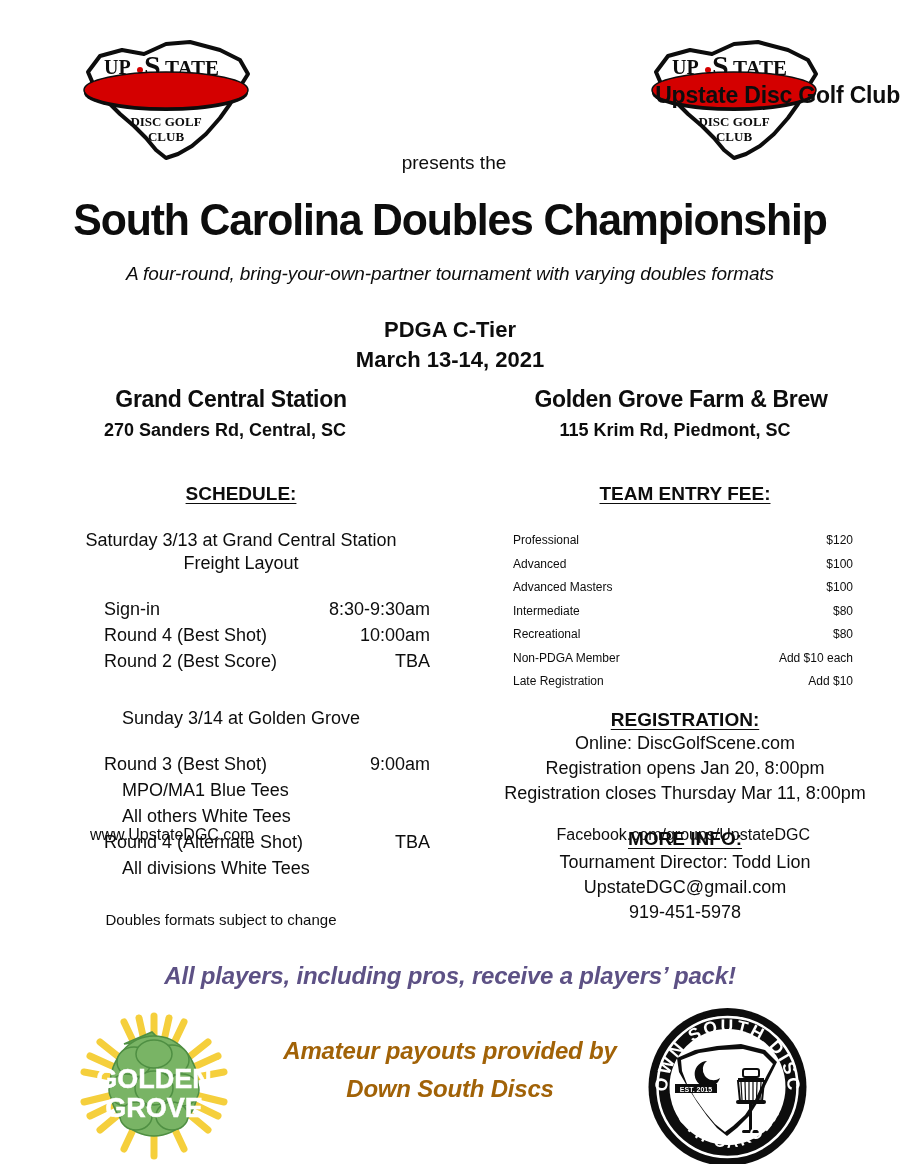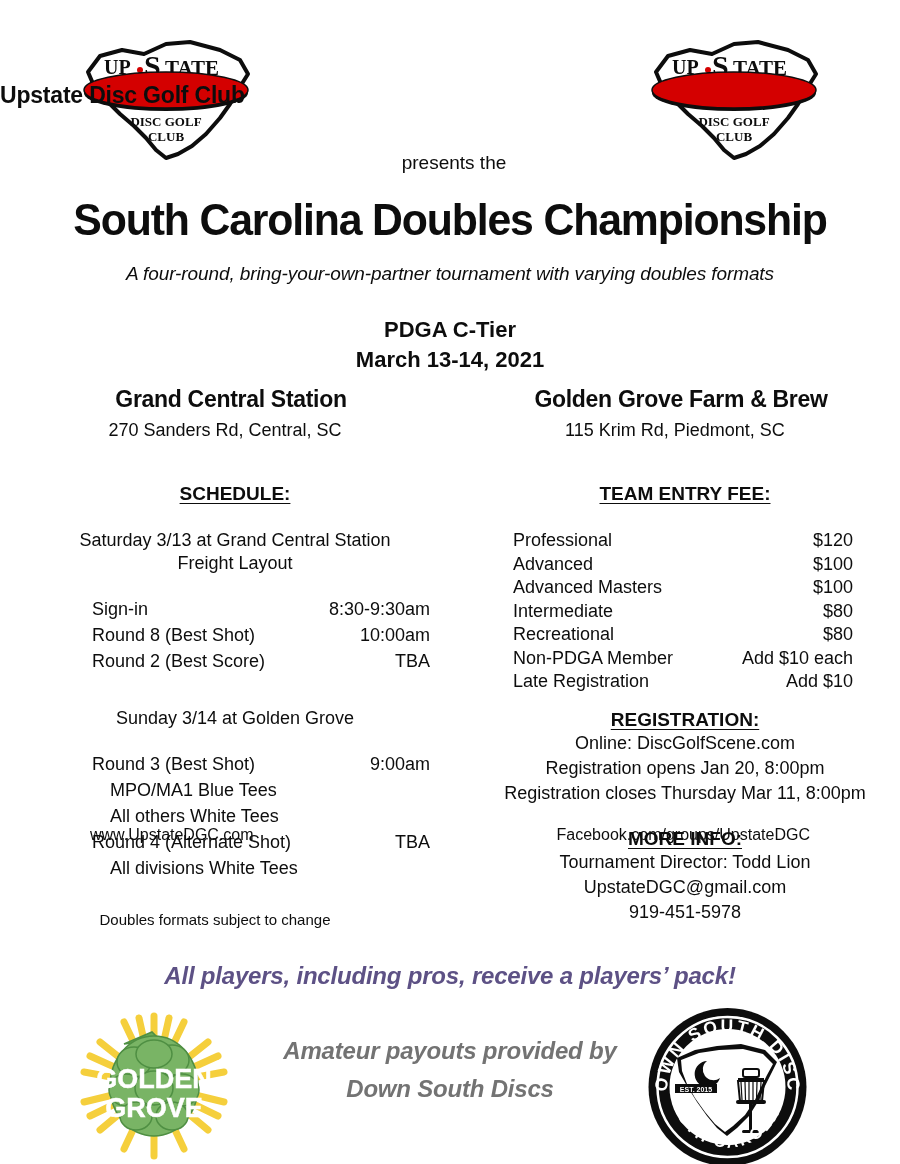--- a/index.html
+++ b/index.html
@@ -14,21 +14,21 @@
 
   
   .header { position: relative; height: 190px; }
   .logo-upstate { position: absolute; top: 30px; width: 196px; height: 132px; }
   .logo-upstate.left  { left: 70px; }
   .logo-upstate.right { left: 638px; }
   .logo-upstate svg { width: 100%; height: 100%; display: block; }
 
   .club-name {
     position: absolute; top: 82px; left: 0; width: 900px;
-    text-align: left; font-size: 23px; font-weight: bold;
+    text-align: right; font-size: 23px; font-weight: bold;
     letter-spacing: -0.2px;
   }
   .presents {
     position: absolute; top: 152px; left: 4px; width: 900px;
     text-align: center; font-size: 19px;
   }
 
   
   .main-title {
     text-align: center; font-size: 45px; font-weight: bold;
@@ -40,25 +40,25 @@
     margin-top: 17px; letter-spacing: -0.1px;
   }
 
   
   .tier    { text-align: center; font-size: 22px; font-weight: bold; margin-top: 32px; }
   .dates   { text-align: center; font-size: 22px; font-weight: bold; margin-top: 4px; }
 
   .venues { display: flex; margin-top: 13px; }
   .venue { flex: 1; text-align: center; }
   .venue-name { font-size: 23px; font-weight: bold; letter-spacing: -0.3px; margin-left: 12px; }
-  .venue-addr { font-size: 18px; margin-top: 7px; }
+  .venue-addr { font-size: 18px; margin-top: 7px; font-weight: bold; }
 
   
   .body-cols { display: flex; margin-top: 42px; }
-  .col-left  { width: 470px; padding-left: 0; }
+  .col-left  { width: 470px; padding-left: 12px; }
   .col-right { width: 430px; }
 
   .section-head {
     text-align: center; font-size: 19px; font-weight: bold;
     text-decoration: underline; text-underline-offset: 3px;
   }
 
   
   .sched-day {
     text-align: center; font-size: 18px; margin-top: 25px;
@@ -77,21 +77,21 @@
   }
   .sched-gap { height: 32px; }
   .sched-footnote {
     text-align: center; font-size: 15px; margin-top: 30px; padding-right: 40px;
   }
 
   
   .fee-rows { margin-top: 24px; padding-left: 43px; padding-right: 47px; }
   .fee-row {
     display: flex; justify-content: space-between;
-    font-size: 18px; line-height: 23.5px; white-space: nowrap;
+    font-size: 12px; line-height: 23.5px; white-space: nowrap;
   }
 
   .reg-block { margin-top: 15px; }
   .reg-line { text-align: center; font-size: 18px; line-height: 25px; }
   .info-block { margin-top: 22px; }
 
   
   .promo {
     text-align: center; font-size: 24px; font-weight: bold; font-style: italic;
     color: #5d5185; margin-top: 34px; letter-spacing: -0.2px;
@@ -99,21 +99,21 @@
 
   
   .sponsor-row { position: relative; height: 175px; margin-top: 6px; }
   .logo-golden { position: absolute; left: 68px; top: 14px; width: 172px; height: 150px; }
   .logo-dsd    { position: absolute; left: 645px; top: 10px; width: 165px; height: 162px; }
   .logo-golden svg, .logo-dsd svg { width: 100%; height: 100%; display: block; }
 
   .payout {
     position: absolute; left: 250px; top: 36px; width: 400px;
     text-align: center; font-size: 24px; font-weight: bold; font-style: italic;
-    color: #737373; line-height: 38px; letter-spacing: -0.2px;
+    color: #a16207; line-height: 38px; letter-spacing: -0.2px;
   }
 
   
   .footer { position: absolute; bottom: 32px; left: 0; width: 900px; }
   .footer-inner { display: flex; justify-content: space-between; padding: 0 90px; }
   .footer-item { font-size: 16px; }
 </style>
 </head>
 <body>
 
@@ -181,21 +181,21 @@
 
       <div class="sched-day">Saturday 3/13 at Grand Central Station</div>
       <div class="sched-sub">Freight Layout</div>
 
       <div class="sched-rows">
         <div class="sched-row">
           <span class="r-label">Sign-in</span>
           <span class="r-time">8:30-9:30am</span>
         </div>
         <div class="sched-row">
-          <span class="r-label">Round 8 (Best Shot)</span>
+          <span class="r-label">Round 4 (Best Shot)</span>
           <span class="r-time">10:00am</span>
         </div>
         <div class="sched-row">
           <span class="r-label">Round 2 (Best Score)</span>
           <span class="r-time">TBA</span>
         </div>
       </div>
 
       <div class="sched-gap"></div>
 

